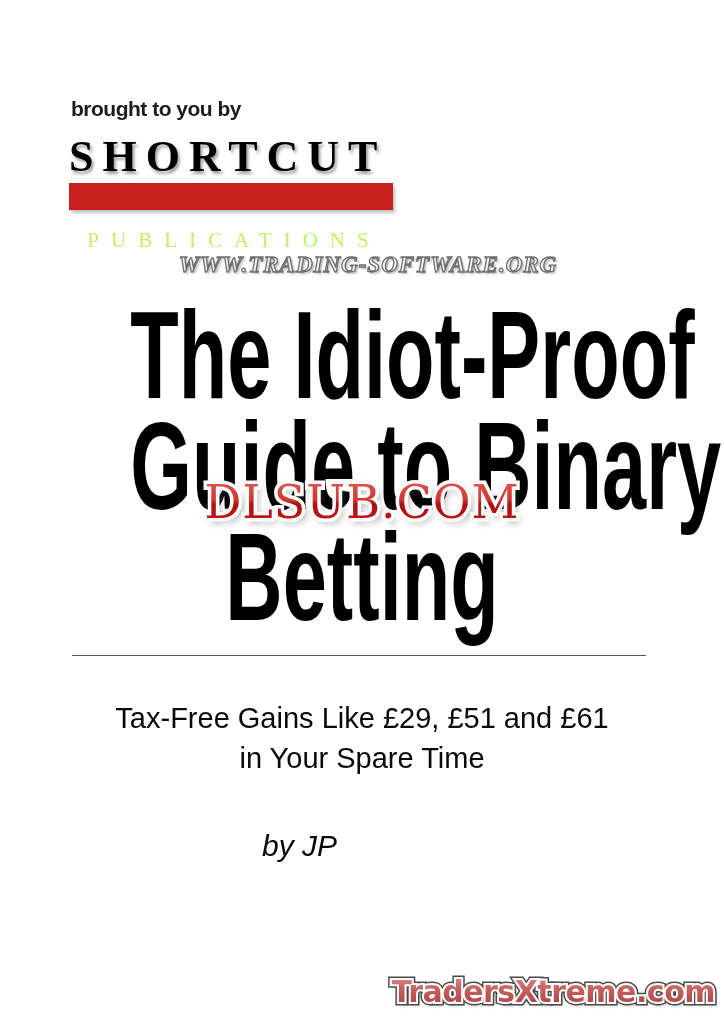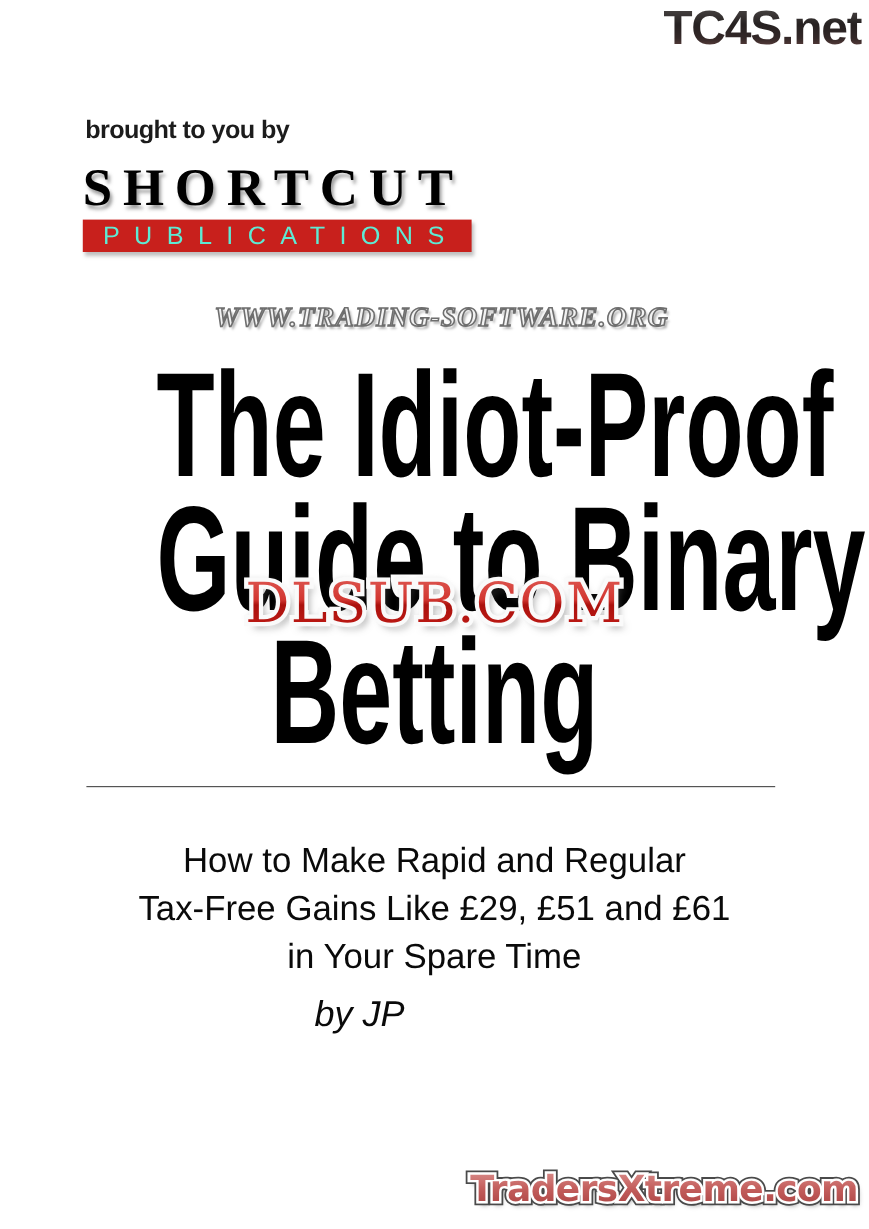--- a/index.html
+++ b/index.html
@@ -37,24 +37,24 @@
     letter-spacing:9px;color:#000000;
     text-shadow:2px 3px 3px rgba(110,110,110,0.65);
   }
   .pub-banner{
     position:absolute;left:69px;top:183px;width:324px;height:27px;
     background:#c8201c;
     box-shadow:2px 3px 3px rgba(130,130,130,0.5);
     text-align:center;
   }
   .pub-banner span{
-    font-family:Liberation Sans, sans-serif;
-    color:#5eead4;font-size:21px;line-height:27px;
+    font-family:Liberation Serif, serif;
+    color:#bef264;font-size:21px;line-height:27px;
     letter-spacing:12px;
-    display:inline-block;padding-left:6px;
+    display:inline-block;padding-left:6px;margin-top:44px;
   }
   
   .tso-watermark{
     position:absolute;left:0;right:24px;top:250px;
     text-align:center;
     font-family:"Liberation Serif",serif;
     font-weight:bold;font-style:italic;
     font-size:23px;line-height:30px;letter-spacing:1px;
     color:#f2f2f2;
     -webkit-text-stroke:1.3px #6e6e6e;
@@ -131,21 +131,20 @@
     position:relative;
     background:linear-gradient(180deg,#dc9290 0%,#c4605e 45%,#a83e3d 100%);
     -webkit-background-clip:text;background-clip:text;color:transparent;
   }
 </style>
 </head>
 <body>
 
 <div class="page">
 
-  <div class="tc4s">TC4S.net</div>
 
 
   <div class="brought-label">brought to you by</div>
 
   <div>
     <div class="shortcut-name">SHORTCUT</div>
     <div class="pub-banner">
       <span>PUBLICATIONS</span>
     </div>
   </div>
@@ -159,21 +158,20 @@
   </div>
 
   <div class="dlsub">
     <span class="layer outline">DLSUB.COM</span>
     <span class="fill">DLSUB.COM</span>
   </div>
 
   <div class="rule"></div>
 
   <div class="subtitle">
-    <div>How to Make Rapid and Regular</div>
     <div>Tax-Free Gains Like £29, £51 and £61</div>
     <div>in Your Spare Time</div>
   </div>
 
   <div class="byline">by JP</div>
 
   <div class="txtreme">
     <span class="layer t-dark">TradersXtreme.com</span>
     <span class="layer t-white">TradersXtreme.com</span>
     <span class="t-fill">TradersXtreme.com</span>

